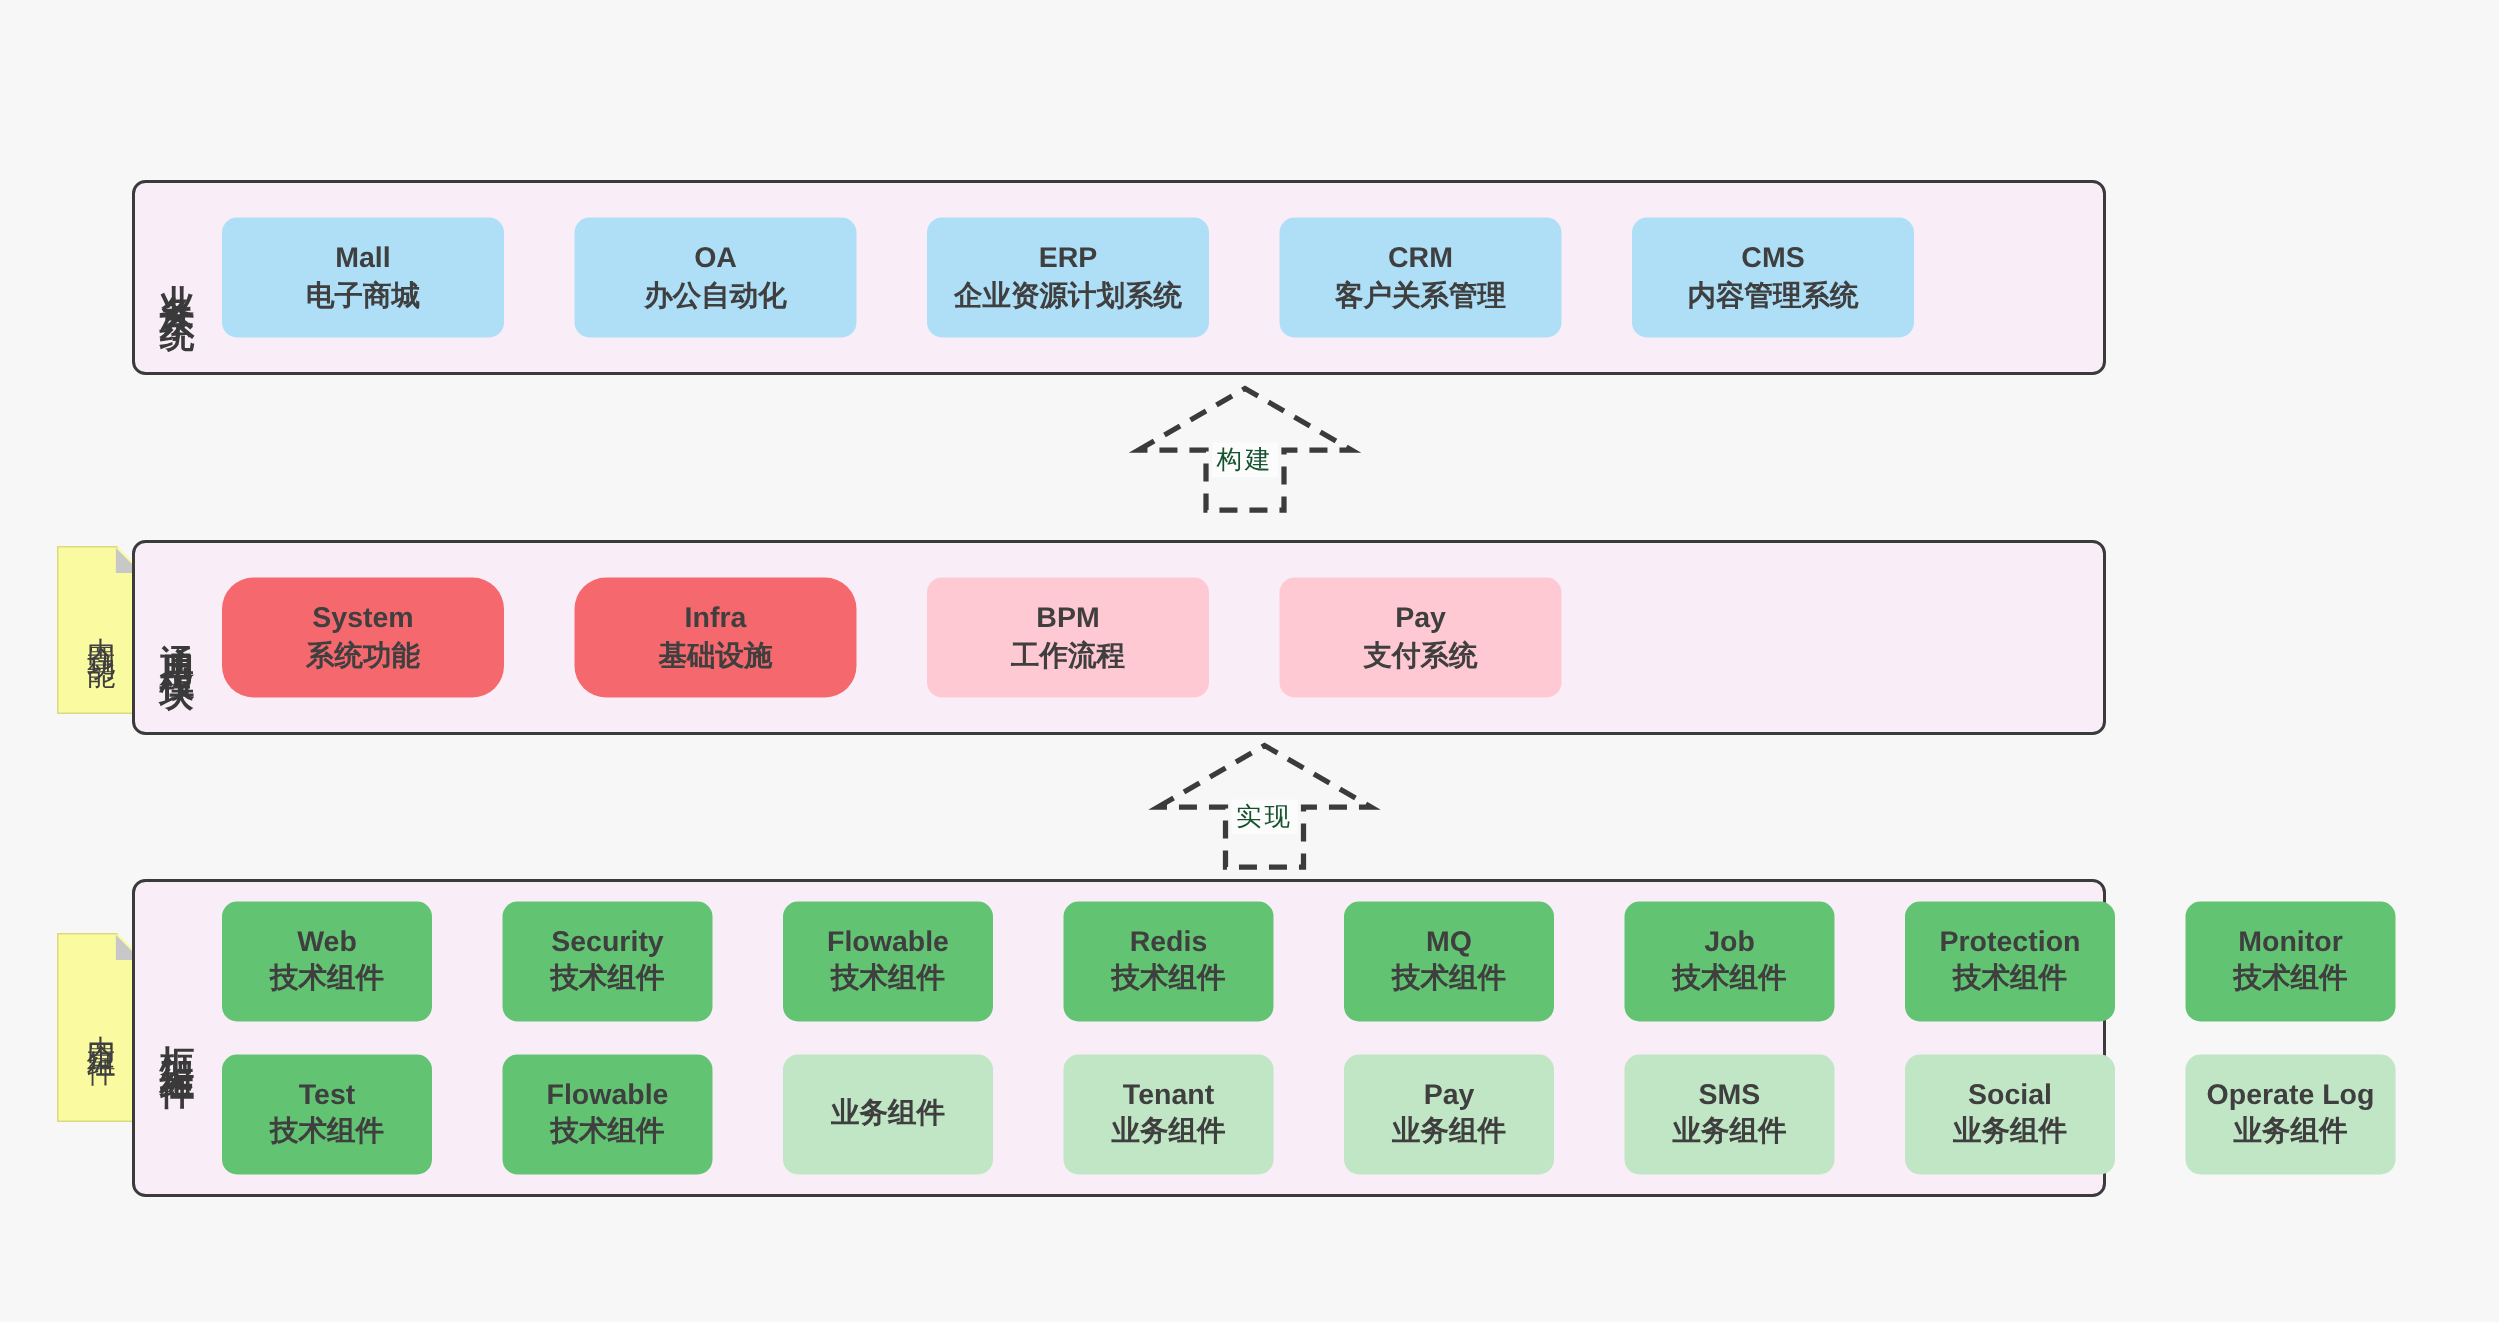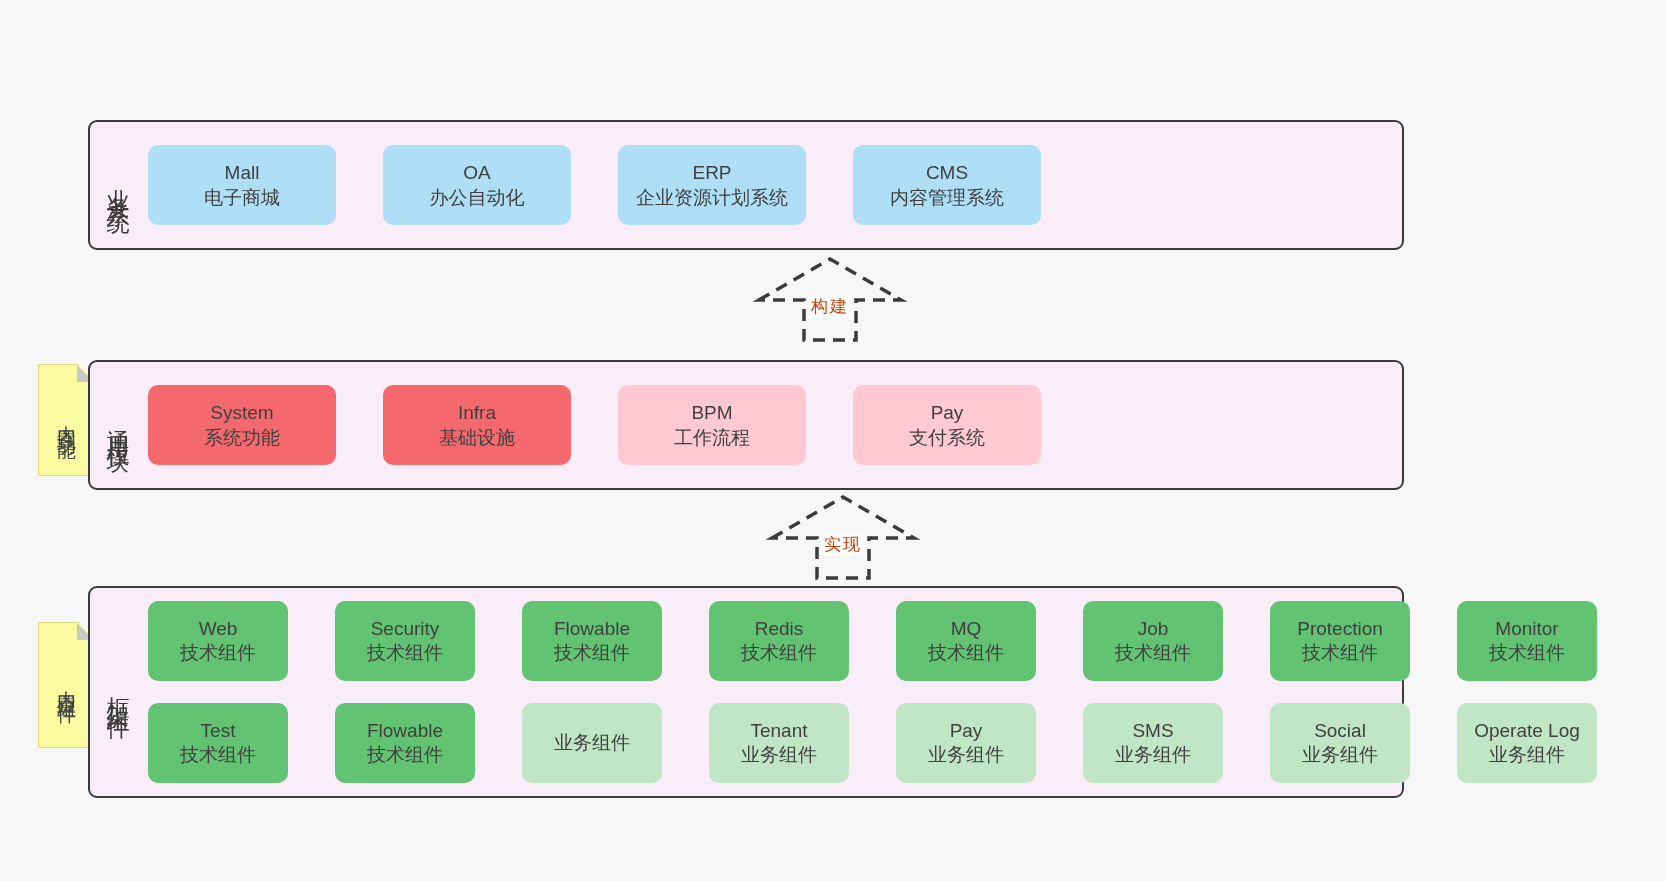--- a/index.html
+++ b/index.html
@@ -6,39 +6,39 @@
   body {
     width:1666px; height:881px; position:relative; overflow:hidden;
     background:var(--page-bg,#f7f7f7);
     font-family:"Liberation Sans","DejaVu Sans",sans-serif;
     color:var(--text,#3f3f3f);
   }
   .panel {
     position:absolute; left:88px; width:1316px; box-sizing:border-box;
     background:var(--panel-bg,#f9eef7);
     border:2px solid var(--line,#3b3b3b); border-radius:9px;
-    display:flex; z-index:2;
+    display:flex; z-index:2;font-weight:bold;
   }
   .panel-label {
     width:58px; flex:0 0 58px;
     display:flex; align-items:center; justify-content:center;
     writing-mode:vertical-rl; text-orientation:upright;
     font-size:23px; letter-spacing:7px; color:#3a3a3a;
   }
   .rows { flex:1; display:flex; flex-direction:column; justify-content:center; gap:22px; }
   .row { display:flex; gap:47px; }
   .row.compact { }
   .box {
     width:188px; height:80px; border-radius:10px; box-sizing:border-box;
     display:flex; flex-direction:column; align-items:center; justify-content:center;
     text-align:center; font-size:19px; line-height:25px; padding:2px 4px;
   }
   .row.compact .box { width:140px; line-height:24px; }
   .box.blue       { background:var(--blue,#aedff7); }
-  .box.red        { background:var(--red,#f5696e); }
+  .box.red        { background:var(--red,#f5696e);border-radius:21px; }
   .box.pink       { background:var(--pink,#ffc9d4);justify-content:center; }
   .box.green      { background:var(--green,#62c472); }
   .box.lightgreen { background:var(--lightgreen,#c0e6c5); }
   .sticky {
     position:absolute; left:38px; width:57px; box-sizing:border-box;
     background:var(--yellow,#fafaa0); border:1px solid #dcd97e;
     clip-path:polygon(0 0, calc(100% - 17px) 0, 100% 17px, 100% 100%, 0 100%);
     display:flex; align-items:center; justify-content:center;
     writing-mode:vertical-rl; text-orientation:upright;
     font-size:19px; letter-spacing:5px; color:#3f3f3f; z-index:1;
@@ -46,41 +46,45 @@
   .sticky .fold {
     position:absolute; top:0; right:0; width:17px; height:17px;
     background:var(--fold,#c8c8c8);
     clip-path:polygon(0 0, 100% 100%, 0 100%);
   }
   .arrow { position:absolute; width:170px; height:88px; z-index:3; }
   .arrow svg { display:block; }
   .arrow-label {
     position:absolute; left:50%; top:41px; transform:translateX(-50%);
     background:#fcfcfc; padding:0 3px;
-    font-size:17px; letter-spacing:2px; color:#c2410c; white-space:nowrap;
+    font-size:17px; letter-spacing:2px; color:#14532d; white-space:nowrap;
   }
 </style>
 </head>
 <body>
 
 <section class="panel" style="top:120px;height:130px;">
   <div class="panel-label">业务系统</div>
   <div class="rows">
     <div class="row">
       <div class="box blue">
         <div>Mall</div>
         <div>电子商城</div>
       </div>
       <div class="box blue">
         <div>OA</div>
         <div>办公自动化</div>
       </div>
       <div class="box blue">
         <div>ERP</div>
         <div>企业资源计划系统</div>
+      </div>
+      <div class="box blue">
+        <div>CRM</div>
+        <div>客户关系管理</div>
       </div>
       <div class="box blue">
         <div>CMS</div>
         <div>内容管理系统</div>
       </div>
     </div>
   </div>
 </section>
 
 <div class="arrow" style="left:745px;top:254px;">

